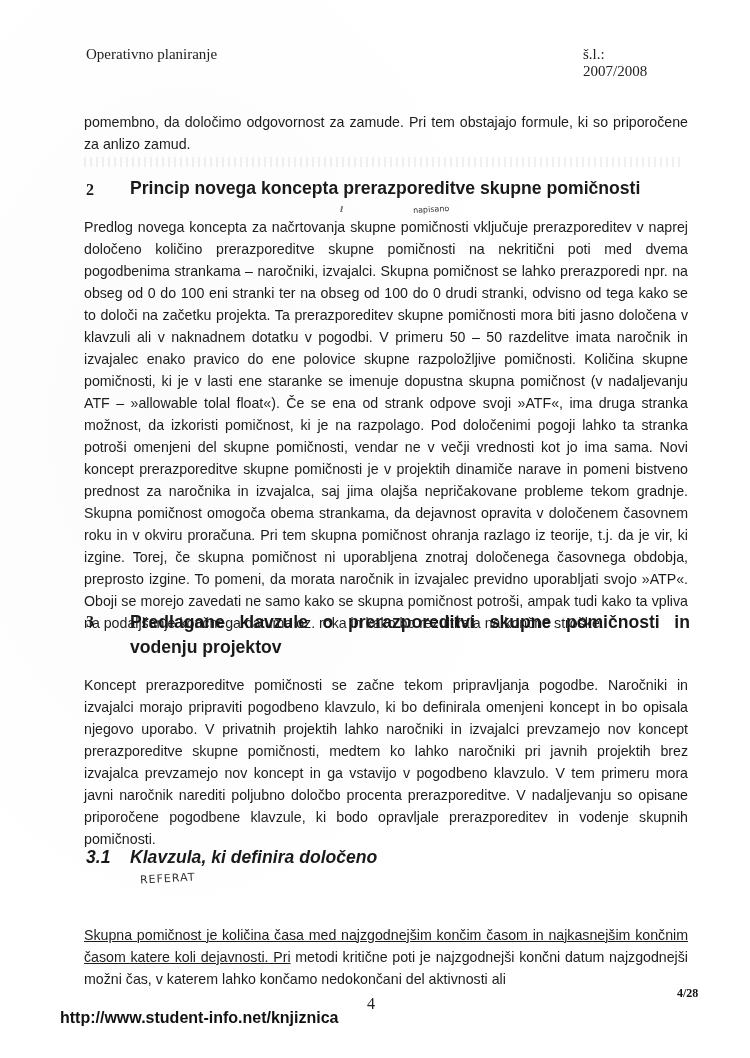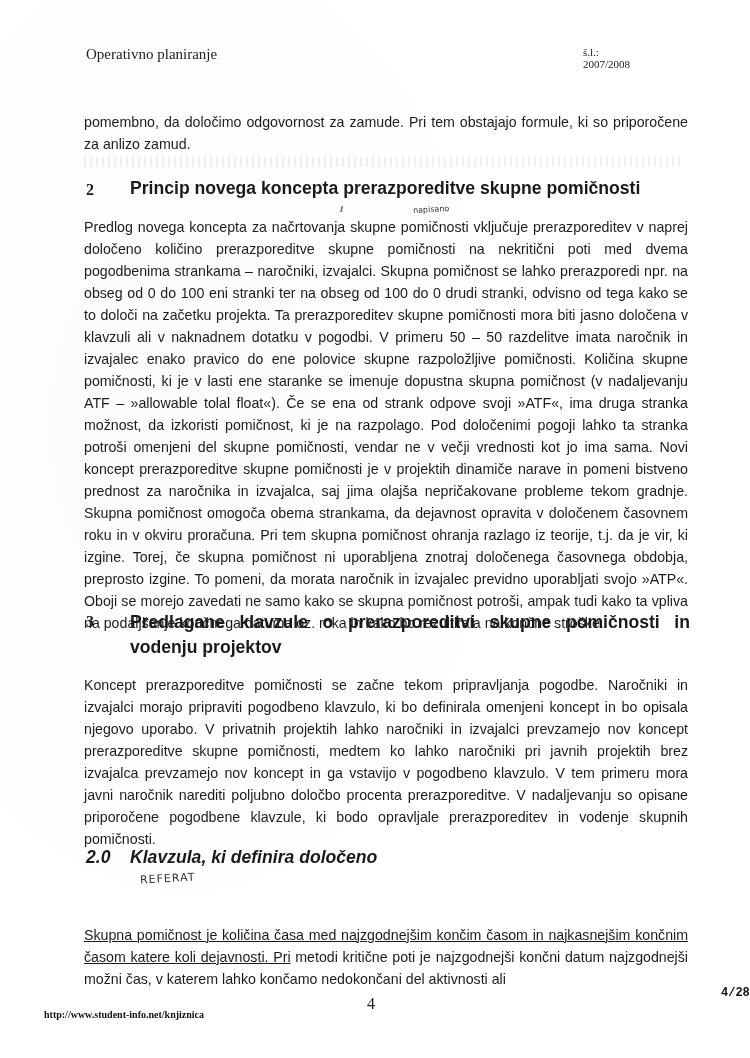--- a/index.html
+++ b/index.html
@@ -3,33 +3,33 @@
 <meta charset="utf-8">
 <style>
   html, body { margin: 0; padding: 0; }
   body {
     width: 750px; height: 1058px; background: #ffffff; position: relative; overflow: hidden;
     color: #1a1a1a;
   }
   .page { position: absolute; left: 0; top: 0; width: 612px; height: 1058px;
     background: radial-gradient(ellipse at 30% 40%, #fbfbfb 0%, #ffffff 60%); }
   .header-left { position: absolute; left: 86px; top: 46px; font-family: "Liberation Serif", serif; font-size: 15px; color: #222; }
-  .header-right { position: absolute; left: 583px; top: 46px; font-family: "Liberation Serif", serif; font-size: 11px; color: #222; }
+  .header-right { position: absolute; left: 583px; top: 46px; font-family: "Liberation Serif", serif; font-size: 15px; color: #222; }
   .body-text { font-family: "Liberation Sans", sans-serif; font-size: 14.2px; line-height: 22px; text-align: justify; color: #1c1c1c; }
   .block { position: absolute; left: 84px; width: 604px; }
   .h1 { position: absolute; left: 86px; font-family: "Liberation Sans", sans-serif; font-weight: bold; font-size: 17.6px; color: #1a1a1a; }
   .h1 .num { font-family: "Liberation Serif", serif; font-weight: bold; font-size: 16px; position: absolute; left: 0; }
   .h1 .title { position: absolute; left: 44px; white-space: nowrap; text-align: center; }
   .h1.multi .title { white-space: normal; width: 560px; line-height: 25px; text-align: justify; text-align-last: left; }
   .h2 { position: absolute; left: 86px; font-family: "Liberation Sans", sans-serif; font-weight: bold; font-style: italic; font-size: 17.6px; color: #1a1a1a; }
   .h2 .num { position: absolute; left: 0; }
   .h2 .title { position: absolute; left: 44px; white-space: nowrap; }
   .ul { text-decoration: underline; text-decoration-thickness: 1px; }
-  .footer-url { position: absolute; left: 44px; top: 1009px; font-family: Liberation Serif, serif; font-weight: bold; font-size: 10px; color: #111; }
-  .footer-page { position: absolute; left: 677px; top: 986px; font-family: Liberation Mono, monospace; font-weight: bold; font-size: 12px; color: #111; margin-left: 44px; }
+  .footer-url { position: absolute; left: 60px; top: 1009px; font-family: Liberation Sans, sans-serif; font-weight: bold; font-size: 16px; color: #111; }
+  .footer-page { position: absolute; left: 677px; top: 986px; font-family: Liberation Serif, serif; font-weight: bold; font-size: 12px; color: #111; }
   .page-num { position: absolute; left: 367px; top: 995px; font-family: "Liberation Serif", serif; font-size: 16px; color: #222; }
   .handwriting { position: absolute; font-family: "DejaVu Sans", sans-serif; color: #333; font-size: 8px; transform: rotate(-3deg); }
   .hw-big { font-size: 11px; letter-spacing: 1px; }
   .noise { position: absolute; left: 84px; width: 600px; height: 10px; opacity: 0.08;
     background: repeating-linear-gradient(90deg, #444 0 2px, transparent 2px 6px); }
 </style>
 </head>
 <body>
 
 <div class="page">
@@ -52,21 +52,21 @@
   <div class="block body-text" style="top:216px;">Predlog novega koncepta za načrtovanja skupne pomičnosti vključuje prerazporeditev v naprej določeno količino prerazporeditve skupne pomičnosti na nekritični poti med dvema pogodbenima strankama – naročniki, izvajalci. Skupna pomičnost se lahko prerazporedi npr. na obseg od 0 do 100 eni stranki ter na obseg od 100 do 0 drudi stranki, odvisno od tega kako se to določi na začetku projekta. Ta prerazporeditev skupne pomičnosti mora biti jasno določena v klavzuli ali v naknadnem dotatku v pogodbi. V primeru 50 – 50 razdelitve imata naročnik in izvajalec enako pravico do ene polovice skupne razpoložljive pomičnosti. Količina skupne pomičnosti, ki je v lasti ene staranke se imenuje dopustna skupna pomičnost (v nadaljevanju ATF – »allowable tolal float«). Če se ena od strank odpove svoji »ATF«, ima druga stranka možnost, da izkoristi pomičnost, ki je na razpolago. Pod določenimi pogoji lahko ta stranka potroši omenjeni del skupne pomičnosti, vendar ne v večji vrednosti kot jo ima sama. Novi koncept prerazporeditve skupne pomičnosti je v projektih dinamiče narave in pomeni bistveno prednost za naročnika in izvajalca, saj jima olajša nepričakovane probleme tekom gradnje. Skupna pomičnost omogoča obema strankama, da dejavnost opravita v določenem časovnem roku in v okviru proračuna. Pri tem skupna pomičnost ohranja razlago iz teorije, t.j. da je vir, ki izgine. Torej, če skupna pomičnost ni uporabljena znotraj določenega časovnega obdobja, preprosto izgine. To pomeni, da morata naročnik in izvajalec previdno uporabljati svojo »ATP«.  Oboji se morejo zavedati ne samo kako se skupna pomičnost potroši, ampak tudi kako ta vpliva na podaljšanje končnega datuma oz. roka in kako bo rezultirala na končne stroške.</div>
 
   <div class="h1 multi" style="top:610px;">
     <span class="num" style="top:3px;">3</span>
     <span class="title">Predlagane klavzule o prerazporeditvi skupne pomičnosti in vodenju projektov</span>
   </div>
 
   <div class="block body-text" style="top:674px;">Koncept prerazporeditve pomičnosti se začne tekom pripravljanja pogodbe. Naročniki in izvajalci morajo pripraviti pogodbeno klavzulo, ki bo definirala omenjeni koncept in bo opisala njegovo uporabo. V privatnih projektih lahko naročniki in izvajalci prevzamejo nov koncept prerazporeditve skupne pomičnosti, medtem ko lahko naročniki pri javnih projektih brez izvajalca prevzamejo nov koncept in ga vstavijo v pogodbeno klavzulo.  V tem primeru mora javni naročnik narediti poljubno določbo procenta prerazporeditve.  V nadaljevanju so opisane priporočene pogodbene klavzule, ki bodo opravljale prerazporeditev in vodenje skupnih pomičnosti.</div>
 
   <div class="h2" style="top:847px;">
-    <span class="num">2.0</span>
+    <span class="num">3.1</span>
     <span class="title">Klavzula, ki definira določeno</span>
   </div>
 
   <div class="handwriting hw-big" style="left:140px; top:872px;">REFERAT</div>
 
   <div class="block body-text" style="top:886px;margin-top:38px;">
     <span class="ul">Skupna pomičnost je količina časa med najzgodnejšim končim časom in najkasnejšim končnim časom katere koli dejavnosti. Pri</span><span> metodi kritične poti je najzgodnejši končni datum najzgodnejši možni čas, v katerem lahko končamo nedokončani del aktivnosti ali</span>
   </div>
 
   <div class="page-num">4</div>

